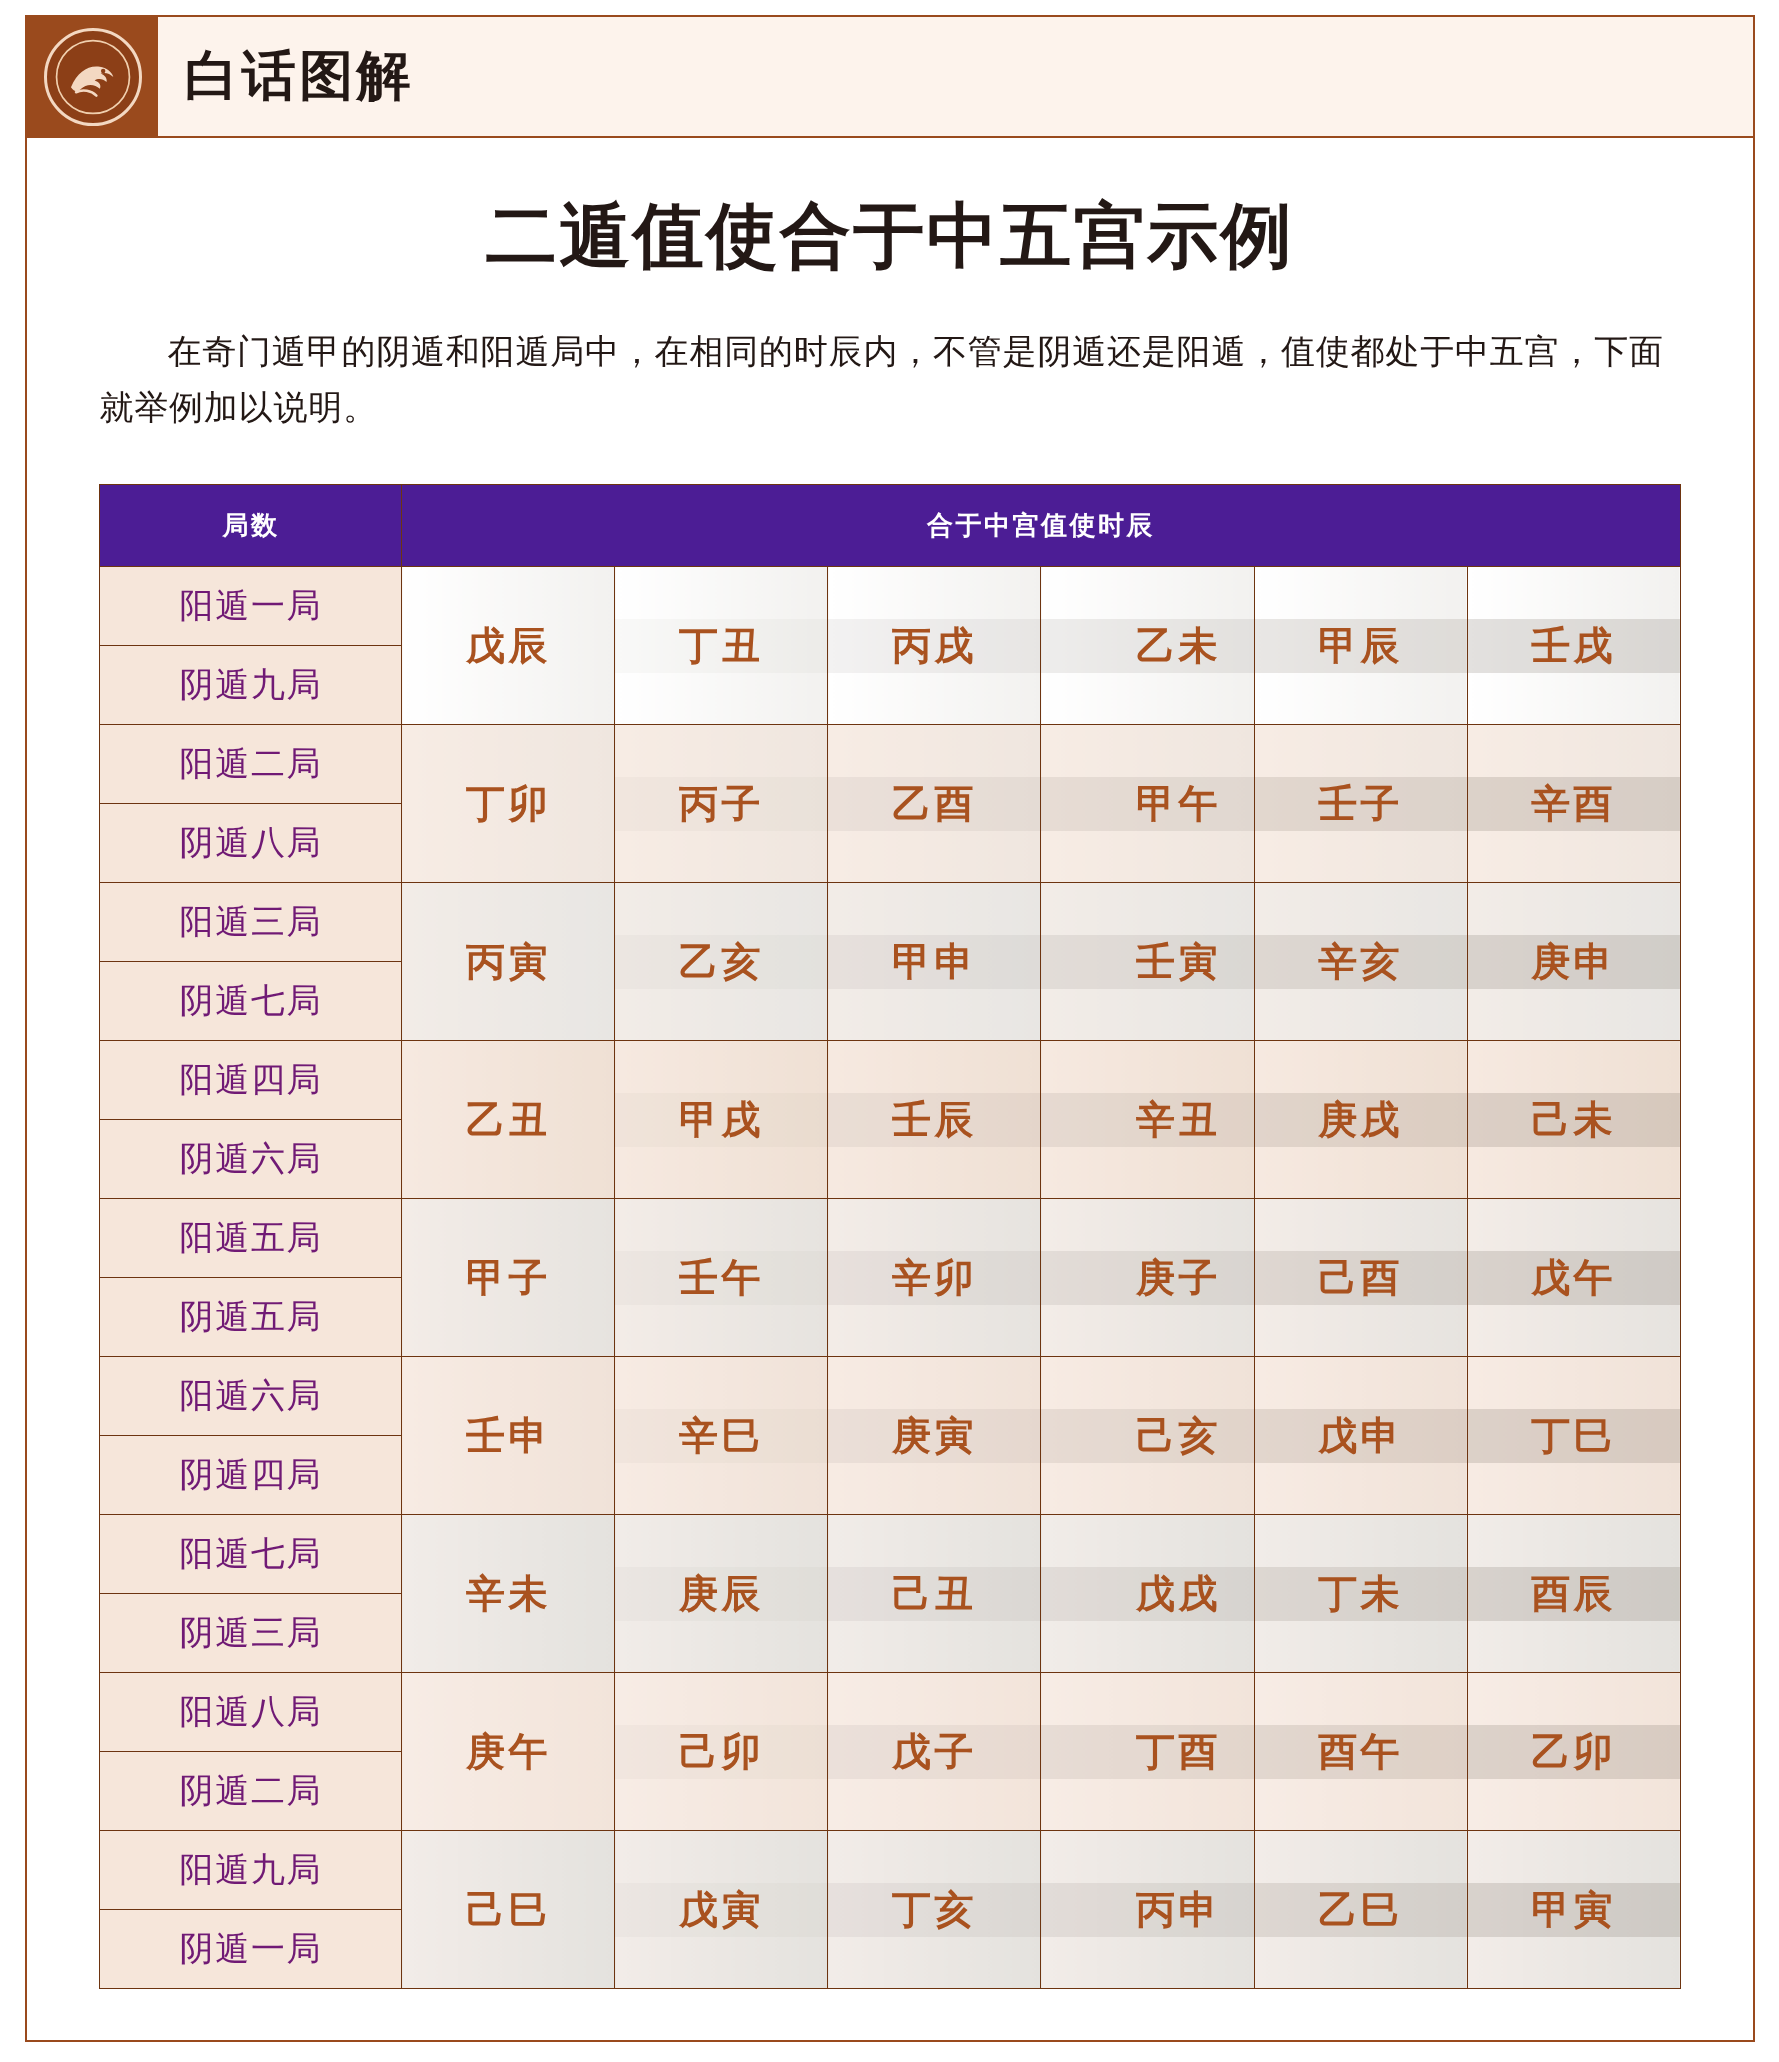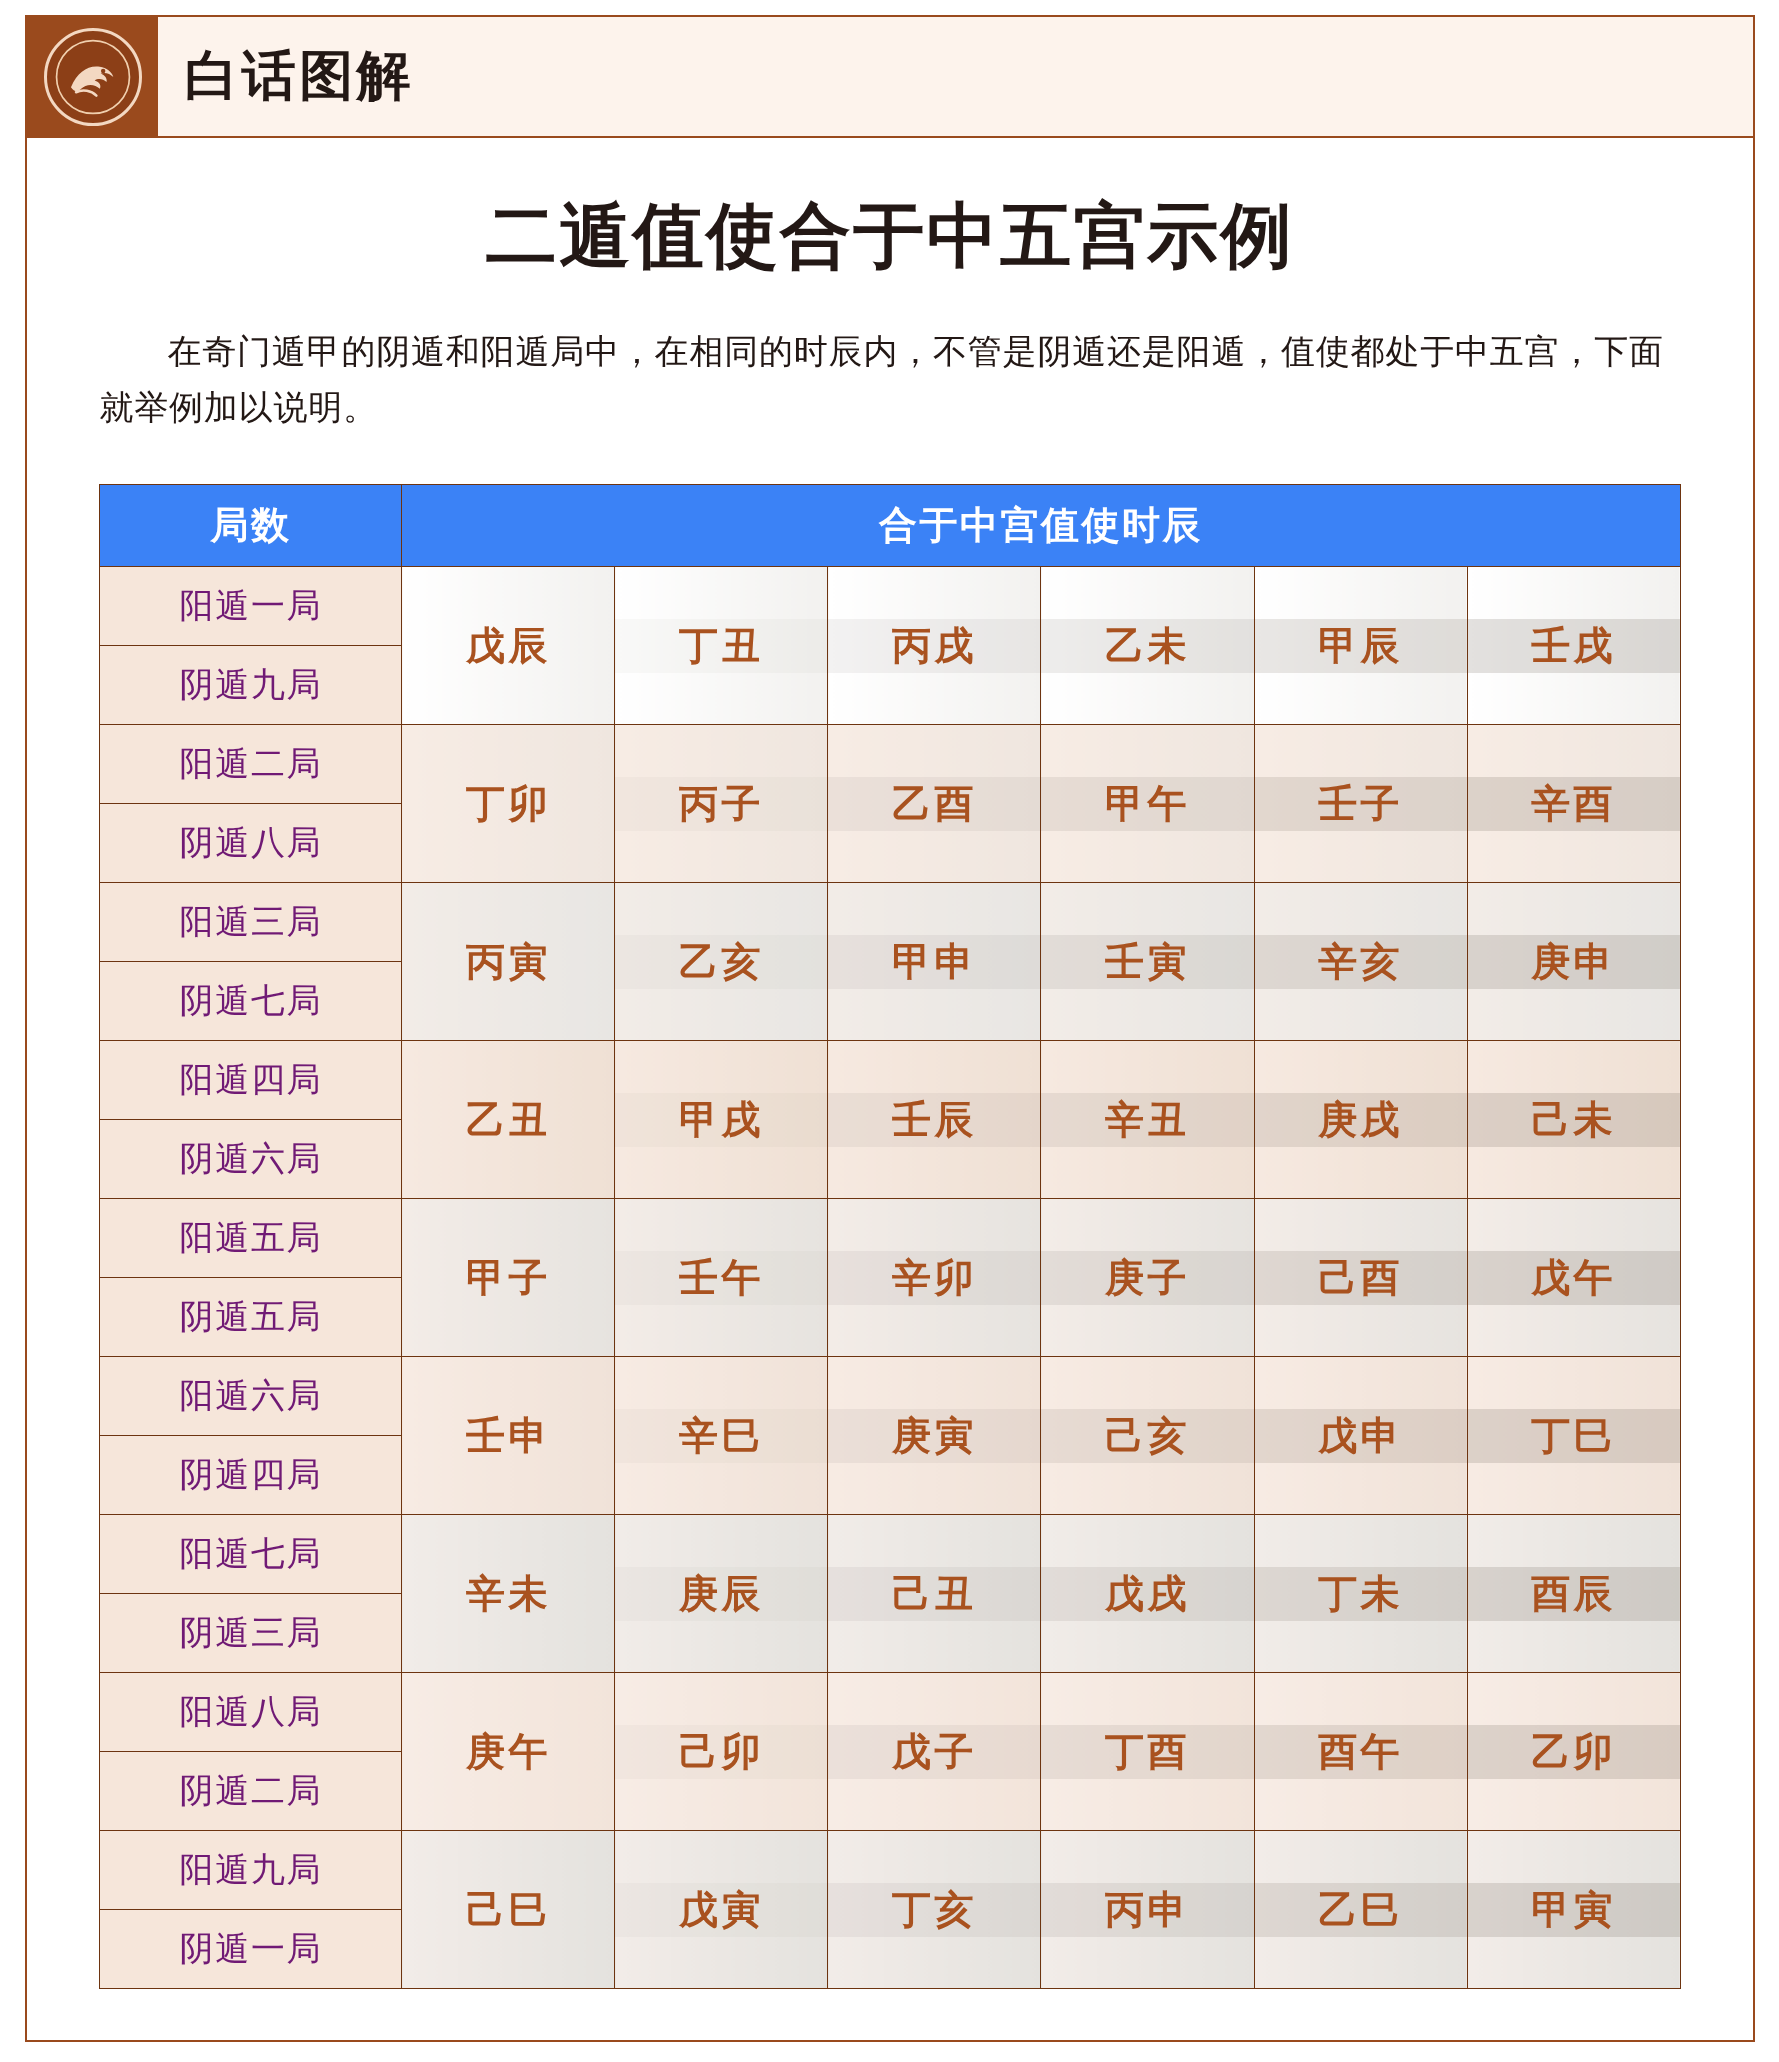--- a/index.html
+++ b/index.html
@@ -101,24 +101,24 @@
     border: 1.7px solid #6d3410;
   }
   table.main-table th,
   table.main-table td {
     border: 1.7px solid #6d3410;
     padding: 0;
     text-align: center;
     vertical-align: middle;
   }
   thead th {
-    background: #3b82f6;
+    background: #4c1d95;
     color: #ffffff;
     font-family: "DejaVu Sans", "Liberation Sans", sans-serif;
-    font-size: 38px;
+    font-size: 26px;
     font-weight: bold;
     height: 81px;
     letter-spacing: 2.5px;
   }
   th.col-ju { width: 301px; }
 
   td.label-cell {
     font-family: "DejaVu Sans", "Liberation Sans", sans-serif;
     font-size: 34px;
     font-weight: normal;
@@ -150,21 +150,21 @@
   td.value-cell .cellfill {
     display: flex;
     align-items: center;
     justify-content: center;
     height: 100%;
     width: 100%;
   }
   .c0 { background: rgba(0,0,0,0.00); }
   .c1 { background: rgba(120,110,100,0.045); }
   .c2 { background: rgba(120,110,100,0.085); }
-  .c3 { background: rgba(120,110,100,0.125); }
+  .c3 { background: rgba(120,110,100,0.125); padding-left: 31px; }
   .c4 { background: rgba(120,110,100,0.165); }
   .c5 { background: rgba(120,110,100,0.205); }
 </style>
 </head>
 <body>
 
 <div class="page">
   <div class="frame">
 
     <div class="header">

